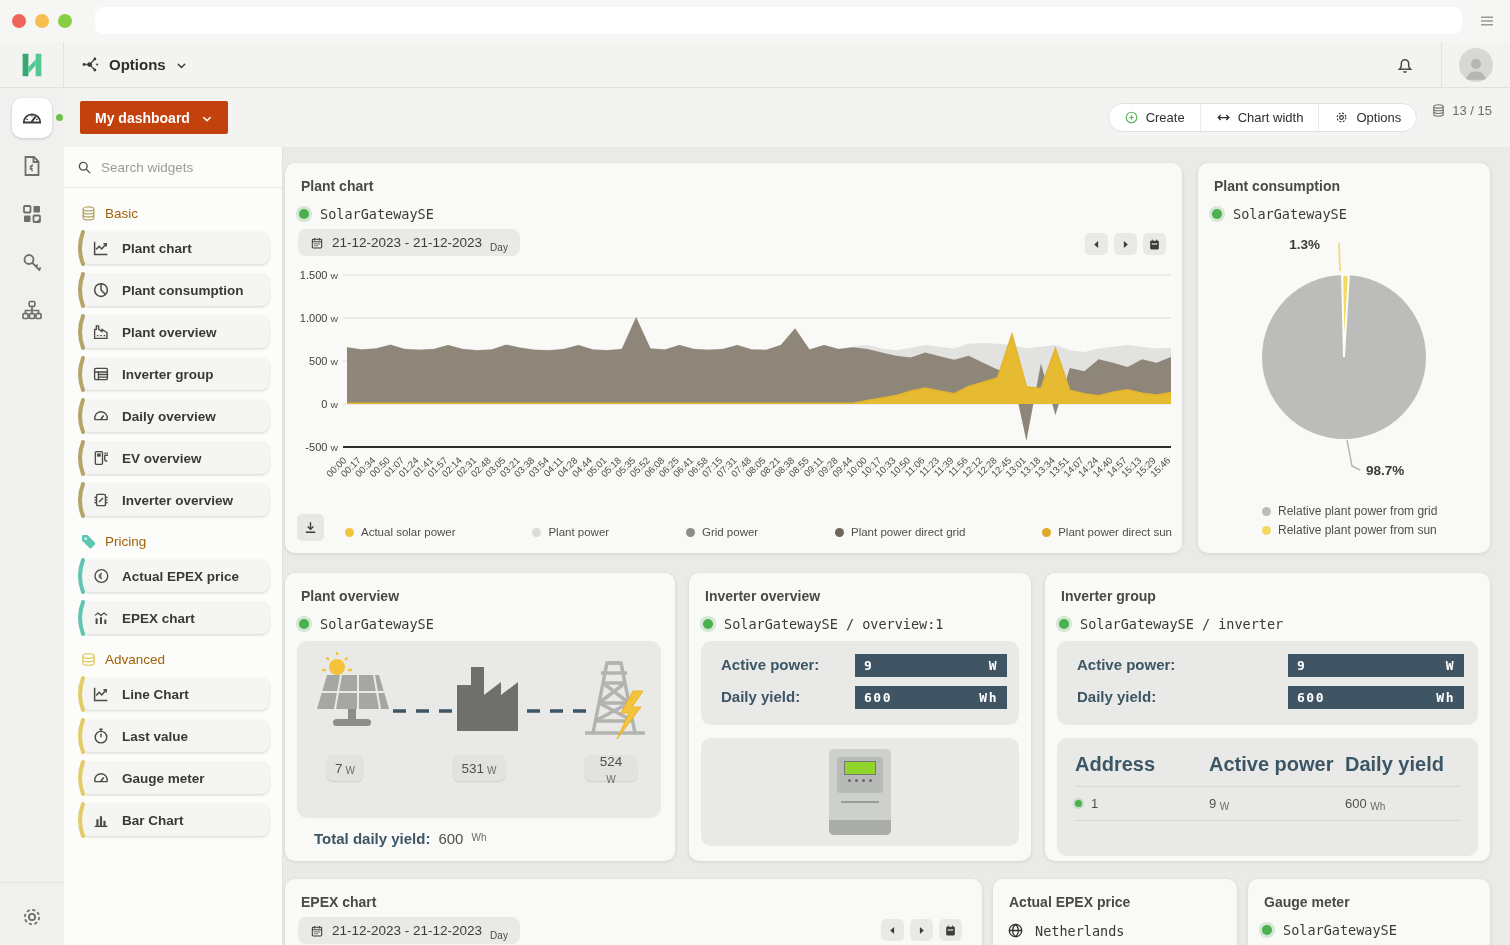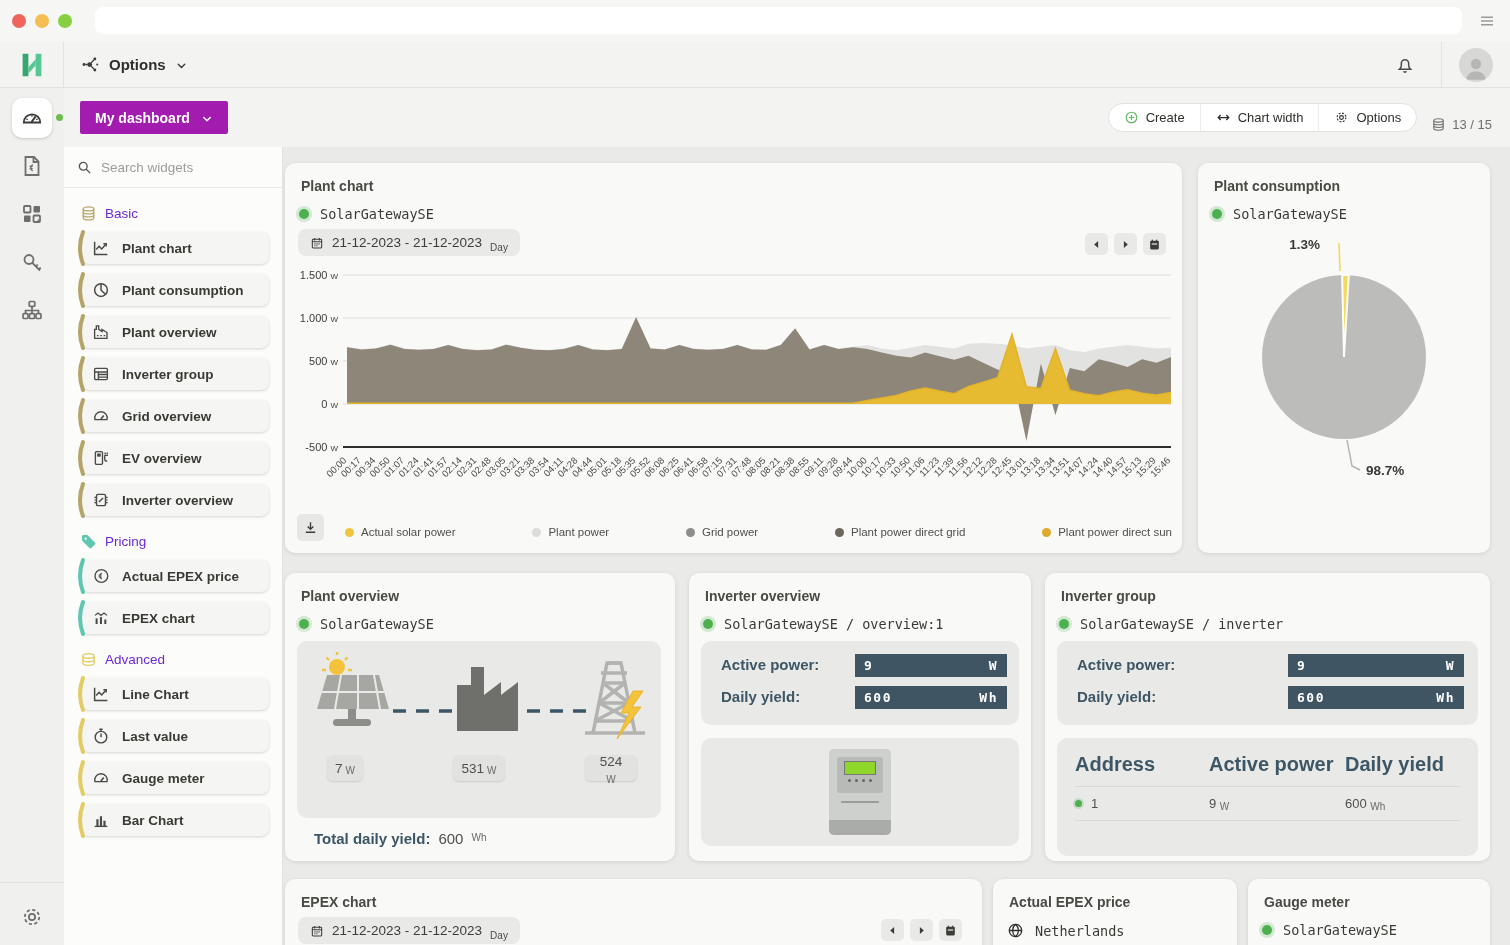--- a/index.html
+++ b/index.html
@@ -30,39 +30,39 @@
 .rail-item { width:40px; height:40px; border-radius:10px; display:flex; align-items:center; justify-content:center; color:#6e6e6a; position:relative; cursor:pointer; }
 .rail-item svg { width:24px; height:24px; }
 .rail-item.active { background:#fff; box-shadow:0 1px 3px rgba(0,0,0,.18); color:#3a3a36; }
 .rail-active-dot { position:absolute; right:-11px; top:16px; width:7px; height:7px; border-radius:50%; background:#6cbf4e; }
 .rail-gear { position:absolute; bottom:16px; left:0; right:0; display:flex; justify-content:center; color:#6e6e6a; cursor:pointer; }
 .rail-gear svg { width:24px; height:24px; }
 .rail-divider { position:absolute; bottom:62px; left:0; right:0; height:1px; background:#e2e2e0; }
 
 .content { flex:1; display:flex; flex-direction:column; min-width:0; }
 .toolbar-row { height:59px; background:#f3f3f1; position:relative; flex:none; }
-.dash-btn { position:absolute; left:16px; top:13px; height:33px; background:#a21caf; color:#fff; font-weight:bold; font-size:14px; border:none; border-radius:2px; padding:0 15px; display:flex; align-items:center; gap:11px; cursor:pointer; font-family:inherit; }
+.dash-btn { position:absolute; left:16px; top:13px; height:33px; background:#c2410c; color:#fff; font-weight:bold; font-size:14px; border:none; border-radius:2px; padding:0 15px; display:flex; align-items:center; gap:11px; cursor:pointer; font-family:inherit; }
 .dash-btn .chev { width:12px; height:12px; }
-.toolbar-right { position:absolute; right:18px; top:15px; display:flex; align-items:flex-end; gap:14px; }
+.toolbar-right { position:absolute; right:18px; top:15px; display:flex; align-items:flex-start; gap:14px; }
 .pill-group { display:flex; background:#fff; border:1px solid #e1e1df; border-radius:15px; overflow:hidden; height:29px; }
 .pill-btn { display:flex; align-items:center; gap:7px; padding:0 15px; font-size:13px; color:#2e2e2a; background:none; border:none; border-right:1px solid #ececea; cursor:pointer; font-family:inherit; }
 .pill-btn:last-child { border-right:none; }
 .pill-btn svg { width:15px; height:15px; }
 .widget-count { color:#6e6e6a; font-size:13px; display:flex; gap:6px; align-items:center; }
 .widget-count svg { width:15px; height:15px; }
 
 .workspace { flex:1; display:flex; min-height:0; }
 
 
 .widget-panel { width:219px; background:#fcfcfa; border-right:1px solid #e2e2e0; flex:none; overflow:hidden; }
 .search-row { height:41px; border-bottom:1px solid #e8e8e6; display:flex; align-items:center; gap:9px; padding:0 13px; }
 .search-row svg { width:15px; height:15px; color:#55554f; flex:none; }
 .search-input { border:none; outline:none; background:none; font-size:13.5px; width:100%; color:#333; font-family:inherit; }
 .search-input::placeholder { color:#9c9c98; }
-.section-header { display:flex; gap:8px; align-items:center; margin:17px 14px 2px 16px; color:#6d28d9; font-size:13.5px; }
+.section-header { display:flex; gap:8px; align-items:center; margin:17px 14px 2px 16px; color:#a16207; font-size:13.5px; }
 .section-header .sic { width:17px; height:17px; display:inline-flex; }
 .witem { position:relative; margin:10px 13px 10px 17px; height:32px; background:#f5f5f3; border-radius:8px; box-shadow:0 1px 3px rgba(0,0,0,.16); display:flex; align-items:center; gap:12px; padding:0 11px; font-size:13.5px; font-weight:bold; color:#3a3a34; cursor:grab; }
 .witem .wic { width:18px; height:18px; color:#4a4a46; flex:none; display:inline-flex; }
 .witem .bracket { position:absolute; left:-6px; top:-2px; width:10px; height:36px; }
 
 
 .canvas { position:relative; flex:1; overflow:hidden; background:#eaeae8; }
 .card { position:absolute; background:#f9f9f7; border-radius:10px; box-shadow:0 1px 4px rgba(0,0,0,.1); }
 .card-title { font-size:14px; font-weight:bold; color:#4a4a45; padding:15px 16px 0 16px; }
 .device-row { display:flex; align-items:center; gap:11px; padding:12px 16px 0 14px; font-family:"DejaVu Sans Mono",monospace; font-size:13.5px; color:#3a3a35; }
@@ -345,21 +345,21 @@
             <div class="witem">
               <svg class="bracket" viewBox="0 0 10 36">
                 <path d="M8 2 Q2 18 8 34" fill="none" stroke="#b5a468" stroke-width="4" stroke-linecap="round"></path>
               </svg>
               <span class="wic">
                 <svg viewBox="0 0 24 24" fill="none" stroke="currentColor" stroke-width="1.9">
                   <path d="M4 16.8a8.3 8.3 0 1 1 16 0z"></path>
                   <path d="M11.8 16.2l3.8-4.8" stroke-width="2.1"></path>
                 </svg>
               </span>
-              <span>Grid overview</span>
+              <span>Daily overview</span>
             </div>
             <div class="witem">
               <svg class="bracket" viewBox="0 0 10 36">
                 <path d="M8 2 Q2 18 8 34" fill="none" stroke="#b5a468" stroke-width="4" stroke-linecap="round"></path>
               </svg>
               <span class="wic">
                 <svg viewBox="0 0 24 24" fill="none" stroke="currentColor" stroke-width="1.8">
                   <rect x="4.5" y="3.5" width="9.5" height="17" rx="1.5"></rect>
                   <rect x="6.8" y="6" width="4.9" height="4.2" fill="currentColor" stroke="none"></rect>
                   <path d="M17 8.5v5.5a2 2 0 0 0 2 2h1.3"></path>
@@ -621,20 +621,24 @@
                 <circle cx="146" cy="138" r="82" fill="#bcbcba"></circle>
                 <path d="M146,138 L144.1,56.0 A82,82 0 0 1 150.8,56.1 Z" fill="#f3da5e" stroke="#fcfcfa" stroke-width="2"></path>
               </g>
               <g>
                 <polyline points="141,24 142,52" fill="none" stroke="#f3da5e" stroke-width="1.6"></polyline>
                 <text x="122" y="30" text-anchor="end" font-size="13.5" font-weight="bold" fill="#3a3a36" font-family="Liberation Sans,sans-serif">1.3%</text>
                 <polyline points="149,221 154,247 162,251" fill="none" stroke="#b2b2b0" stroke-width="1.4"></polyline>
                 <text x="168" y="256" text-anchor="start" font-size="13.5" font-weight="bold" fill="#3a3a36" font-family="Liberation Sans,sans-serif">98.7%</text>
               </g>
             </svg>
+          <div class="pie-legend" id="pie-legend">
+              <span class="leg-item"><span class="leg-dot" style="background:#bcbcba"></span>Relative plant power from grid</span>
+              <span class="leg-item"><span class="leg-dot" style="background:#f3da5e"></span>Relative plant power from sun</span>
+            </div>
         </section>
 
         <section class="card" style="left:2px; top:426px; width:390px; height:288px;">
           <div class="card-title">Plant overview</div>
           <div class="device-row">
             <span class="gdot"></span>
             <span>SolarGatewaySE</span>
           </div>
           <div class="gray-panel" style="left:12px; top:68px; width:364px; height:177px;">
             <svg width="364" height="177">

